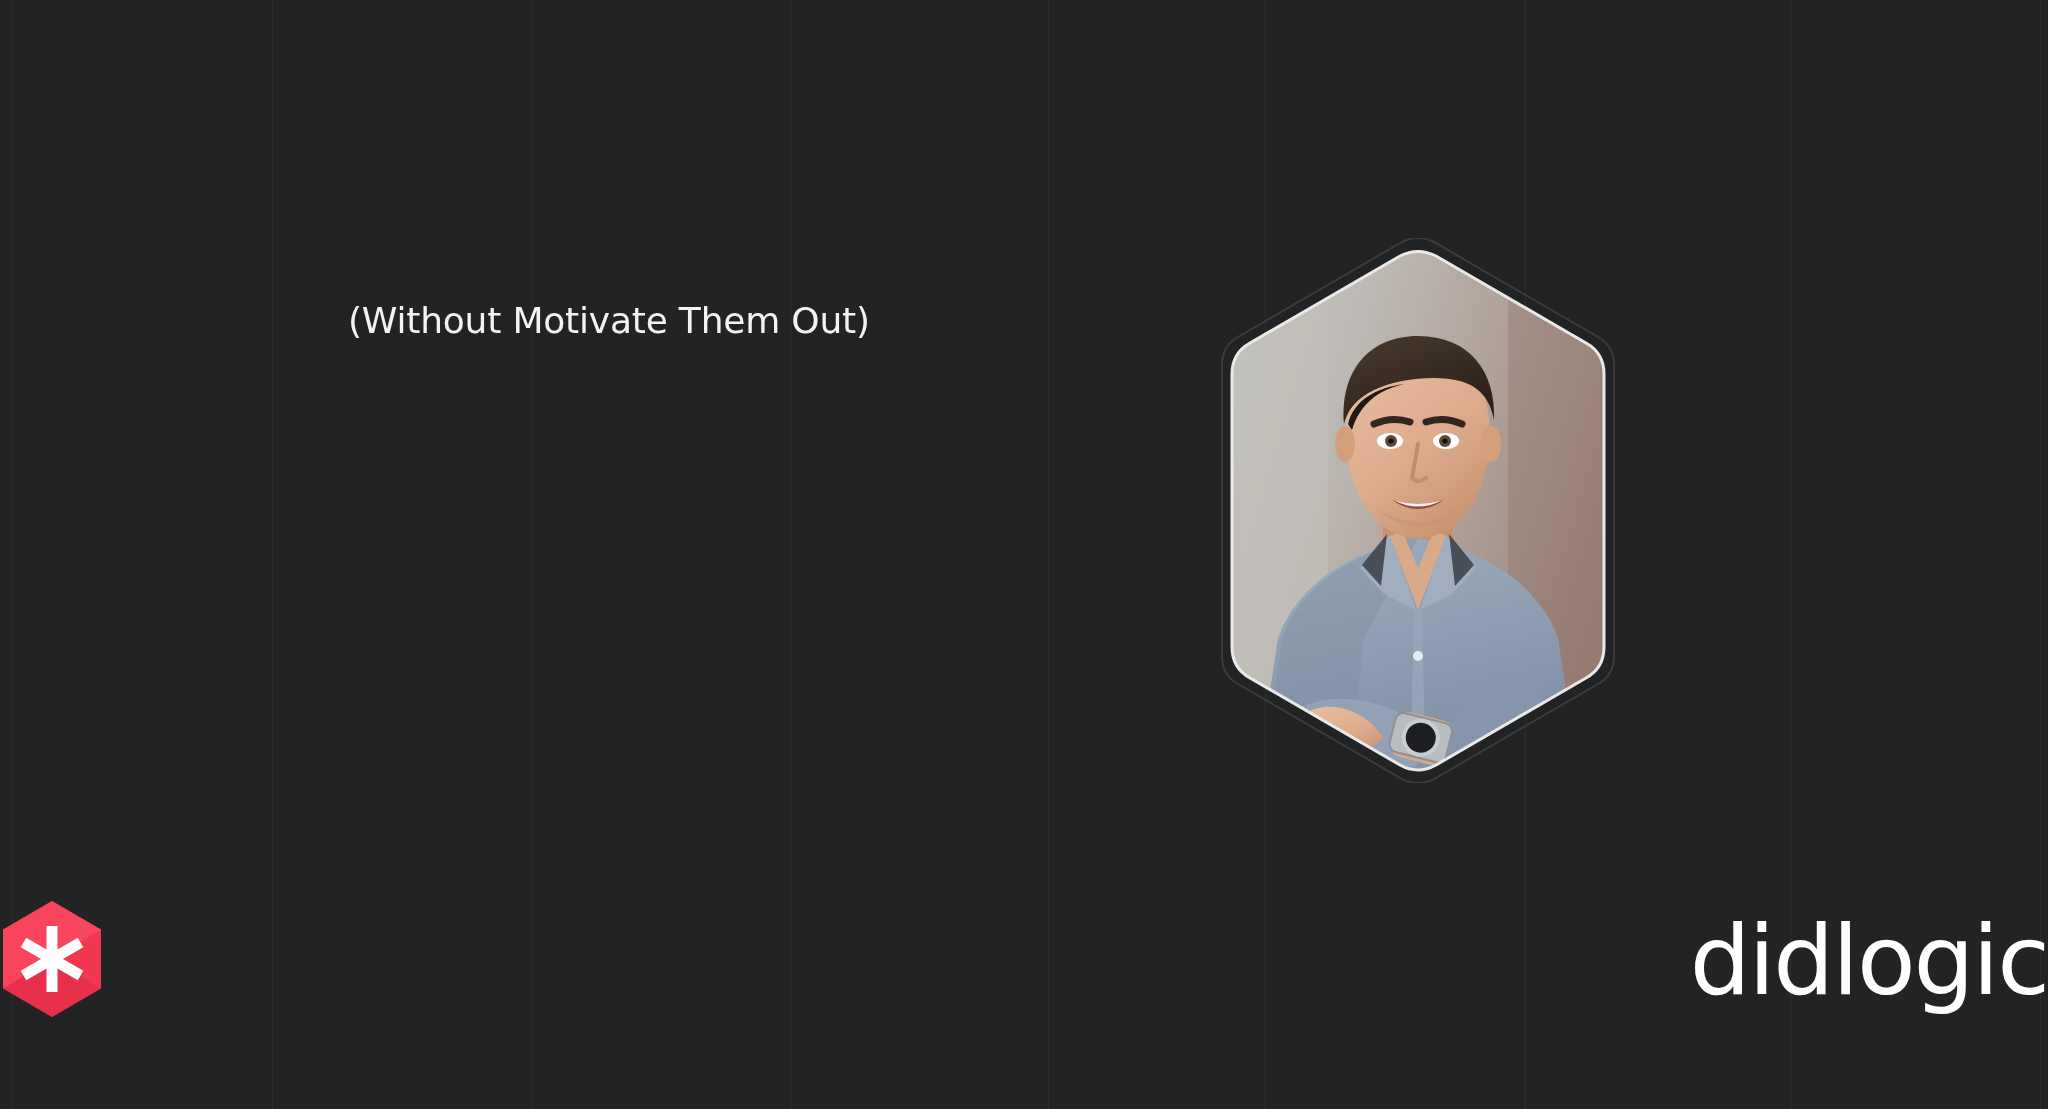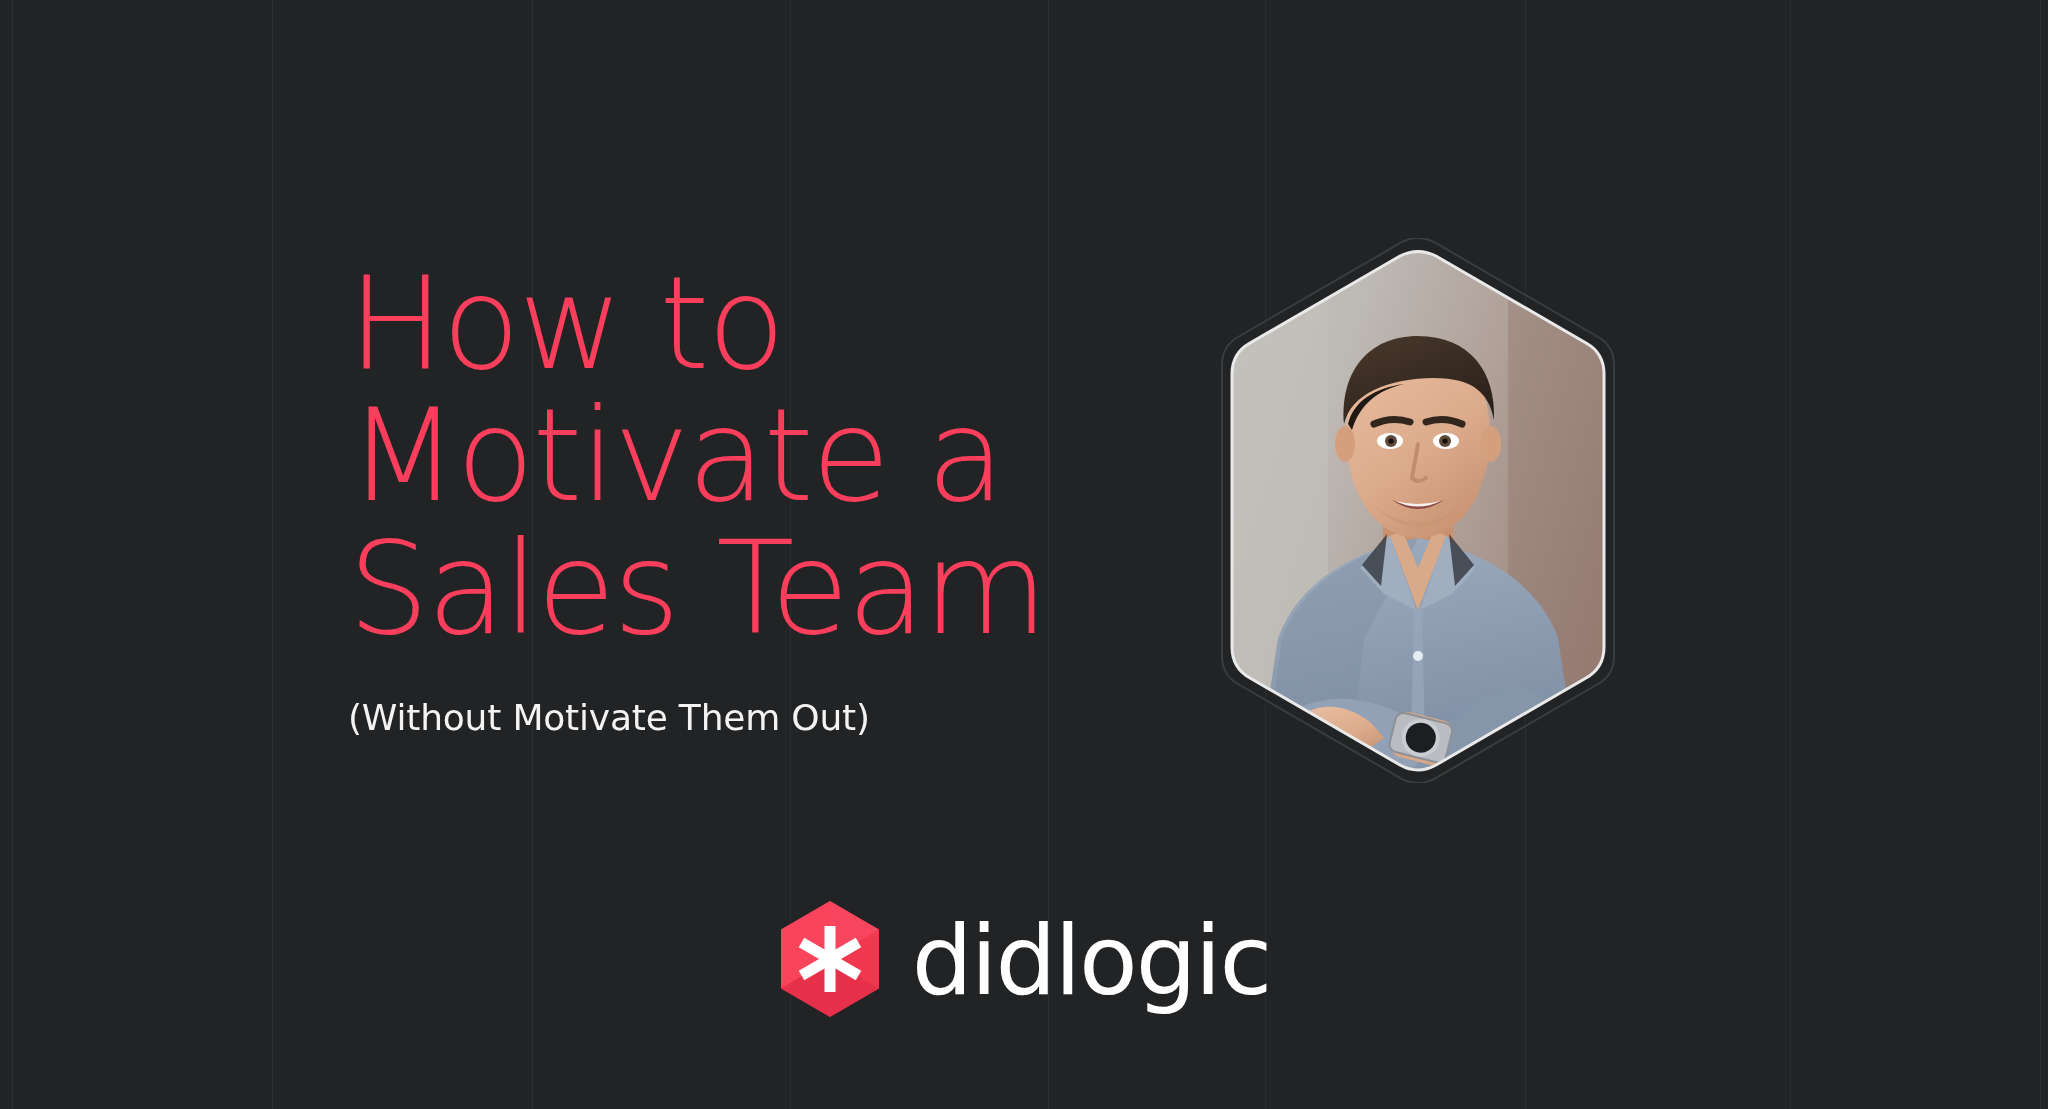--- a/index.html
+++ b/index.html
@@ -81,21 +81,21 @@
   }
 
   
   .brand {
     position:absolute;
     left:0;
     right:0;
     top:900px;
     display:flex;
     align-items:center;
-    justify-content:center;
+    justify-content:space-between;
     gap:30px;
     z-index:3;
   }
   .brand-mark { width:104px; height:118px; flex:none; }
   .brand-word {
     font-family:"DejaVu Sans", sans-serif;
     font-weight:400;
     font-size:96px;
     letter-spacing:-2px;
     color:#ffffff;
@@ -114,23 +114,20 @@
       <div class="grid-line" style="left: 532px; background: rgb(44, 45, 46);"></div>
       <div class="grid-line" style="left: 790px; background: rgb(44, 45, 46);"></div>
       <div class="grid-line" style="left: 1048px; background: rgb(44, 45, 46);"></div>
       <div class="grid-line" style="left: 1265px; background: rgb(44, 45, 46);"></div>
       <div class="grid-line" style="left: 1525px; background: rgb(44, 45, 46);"></div>
       <div class="grid-line" style="left: 1790px; background: rgb(44, 45, 46);"></div>
       <div class="grid-line" style="left: 2040px; background: rgb(44, 45, 46);"></div>
     </div>
 
   <div class="text-block">
-    <div class="headline">How to
-Motivate a
-Sales Team</div>
     <div class="subtitle">(Without Motivate Them Out)</div>
   </div>
 
   <div class="portrait-wrap">
     <svg class="portrait-svg" viewBox="0 0 480 545">
       <defs>
         <clipPath id="hexclip">
           <path d="M222 18 Q240 9 258 18 L408 105 Q426 115 426 136 L426 409
                    Q426 430 408 440 L258 527 Q240 537 222 527 L72 440
                    Q54 430 54 409 L54 136 Q54 115 72 105 Z"></path>

